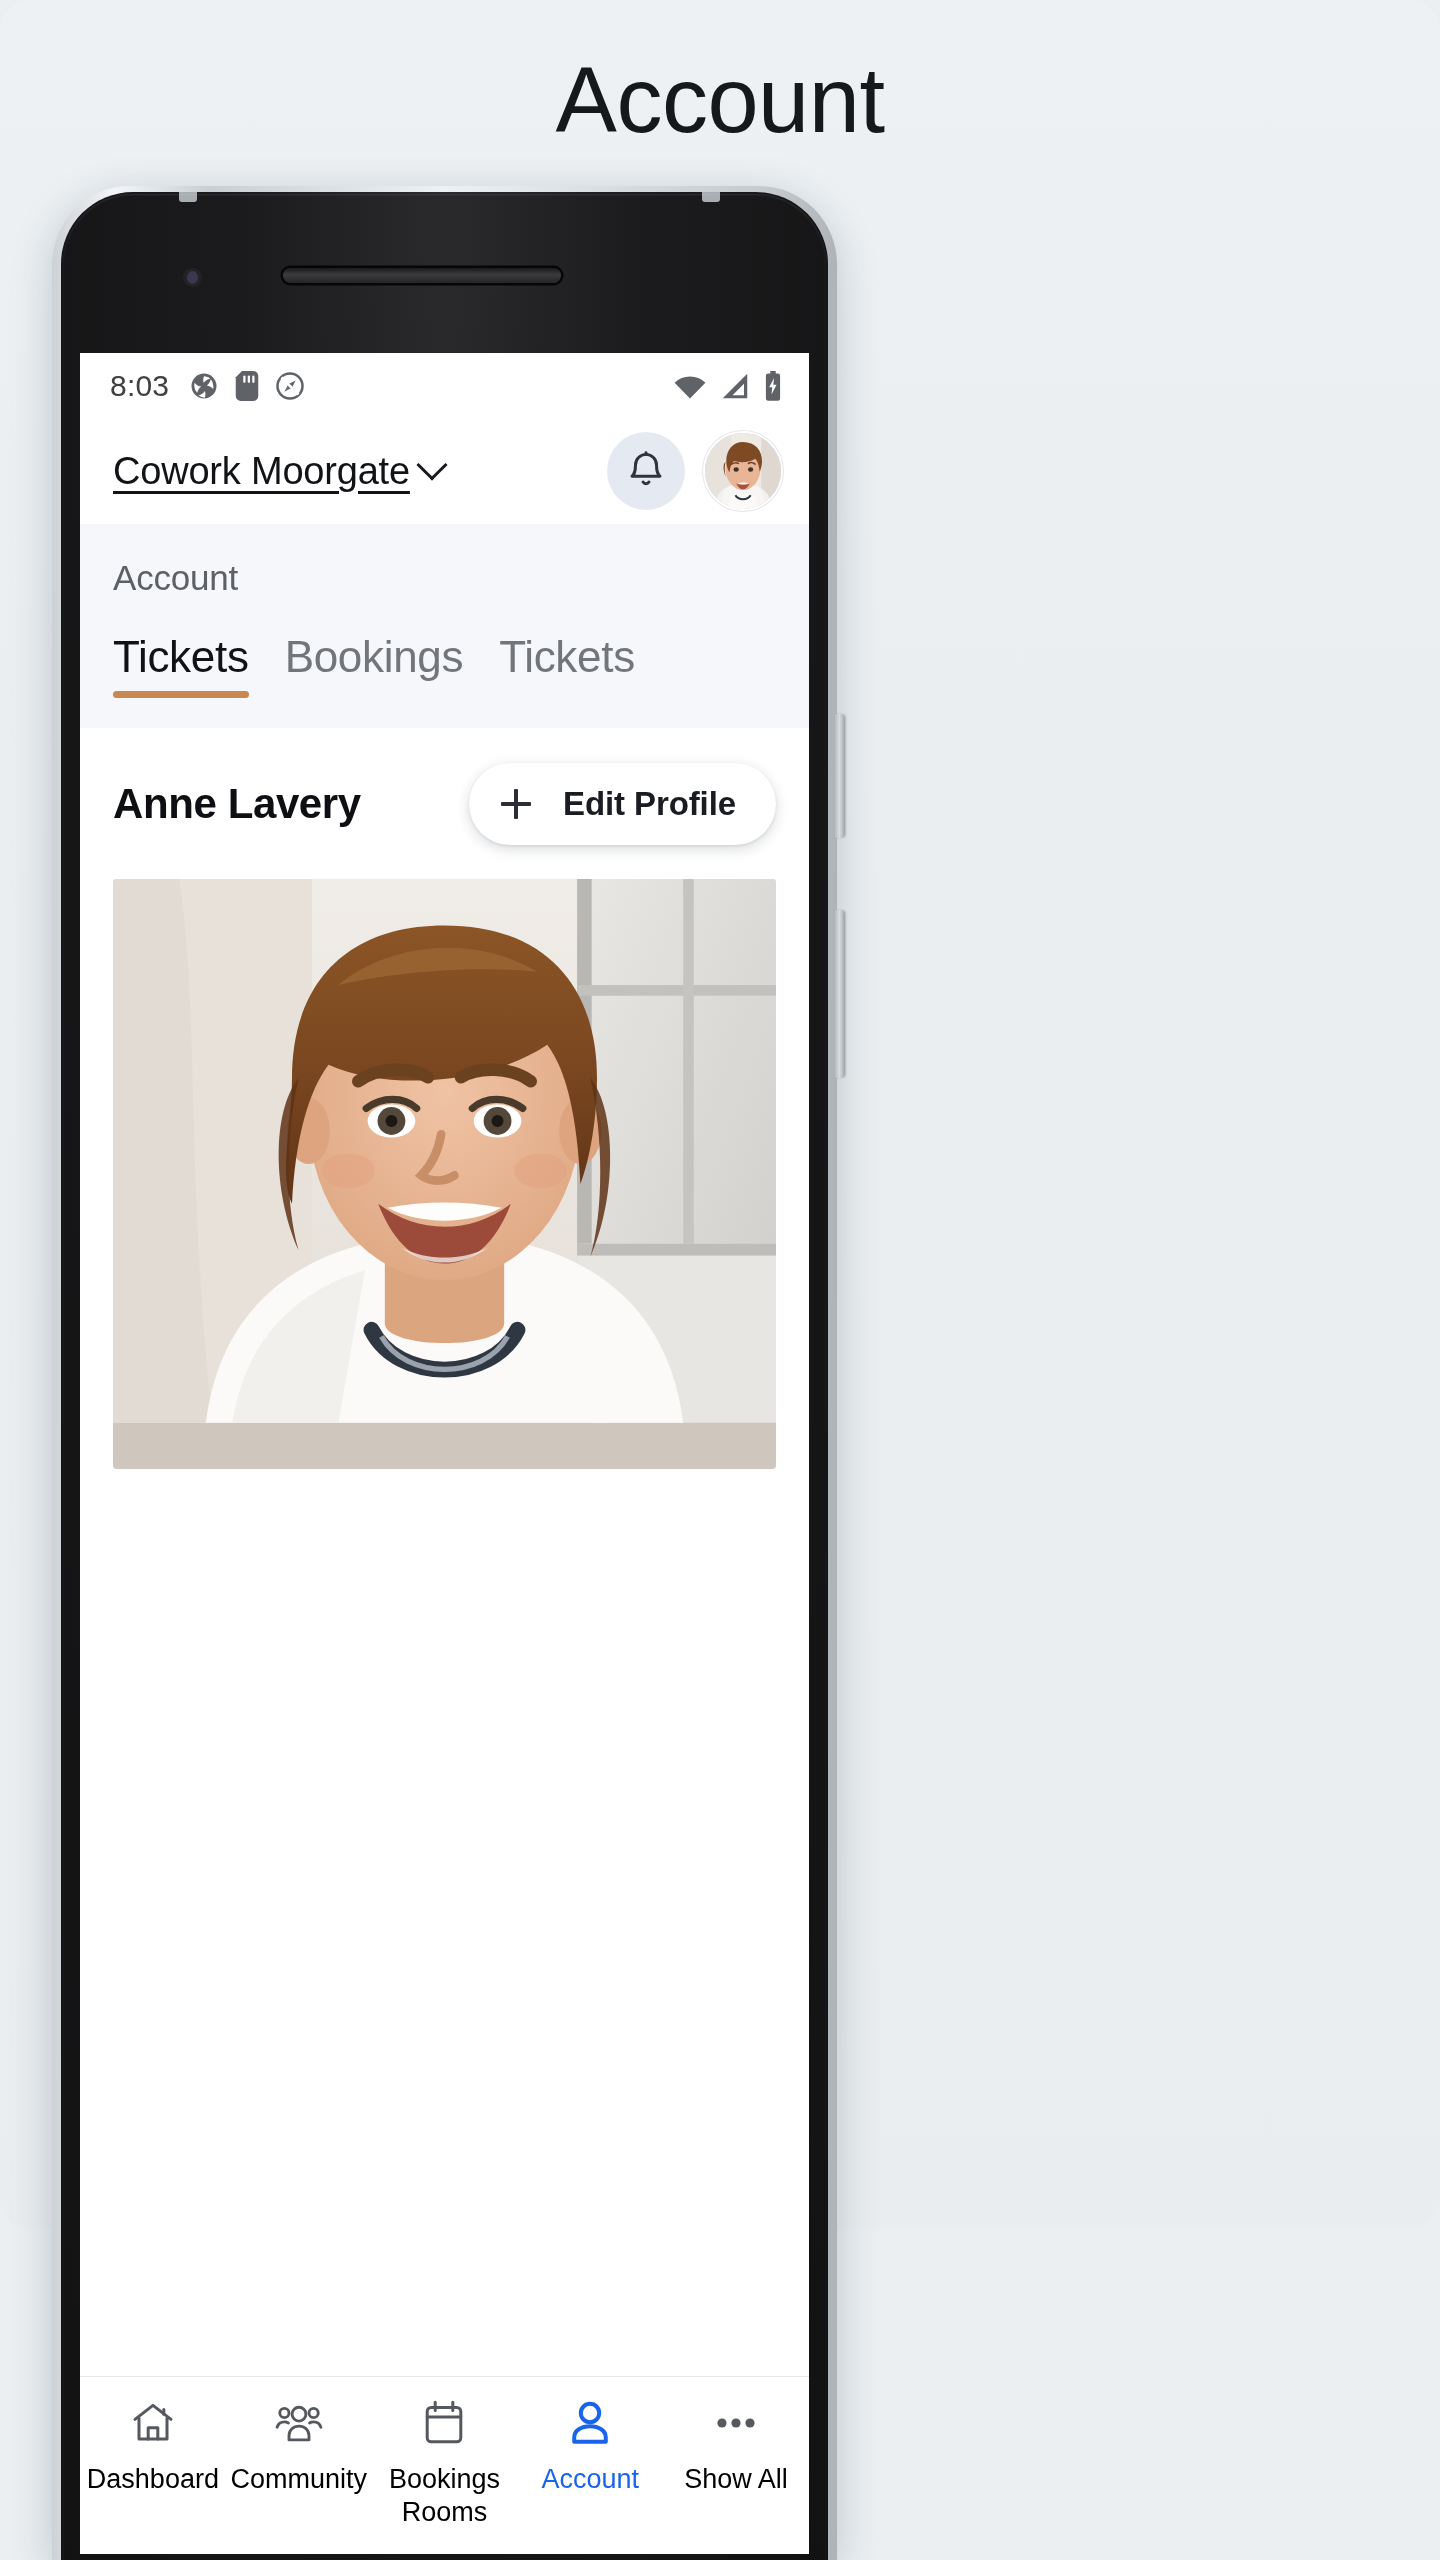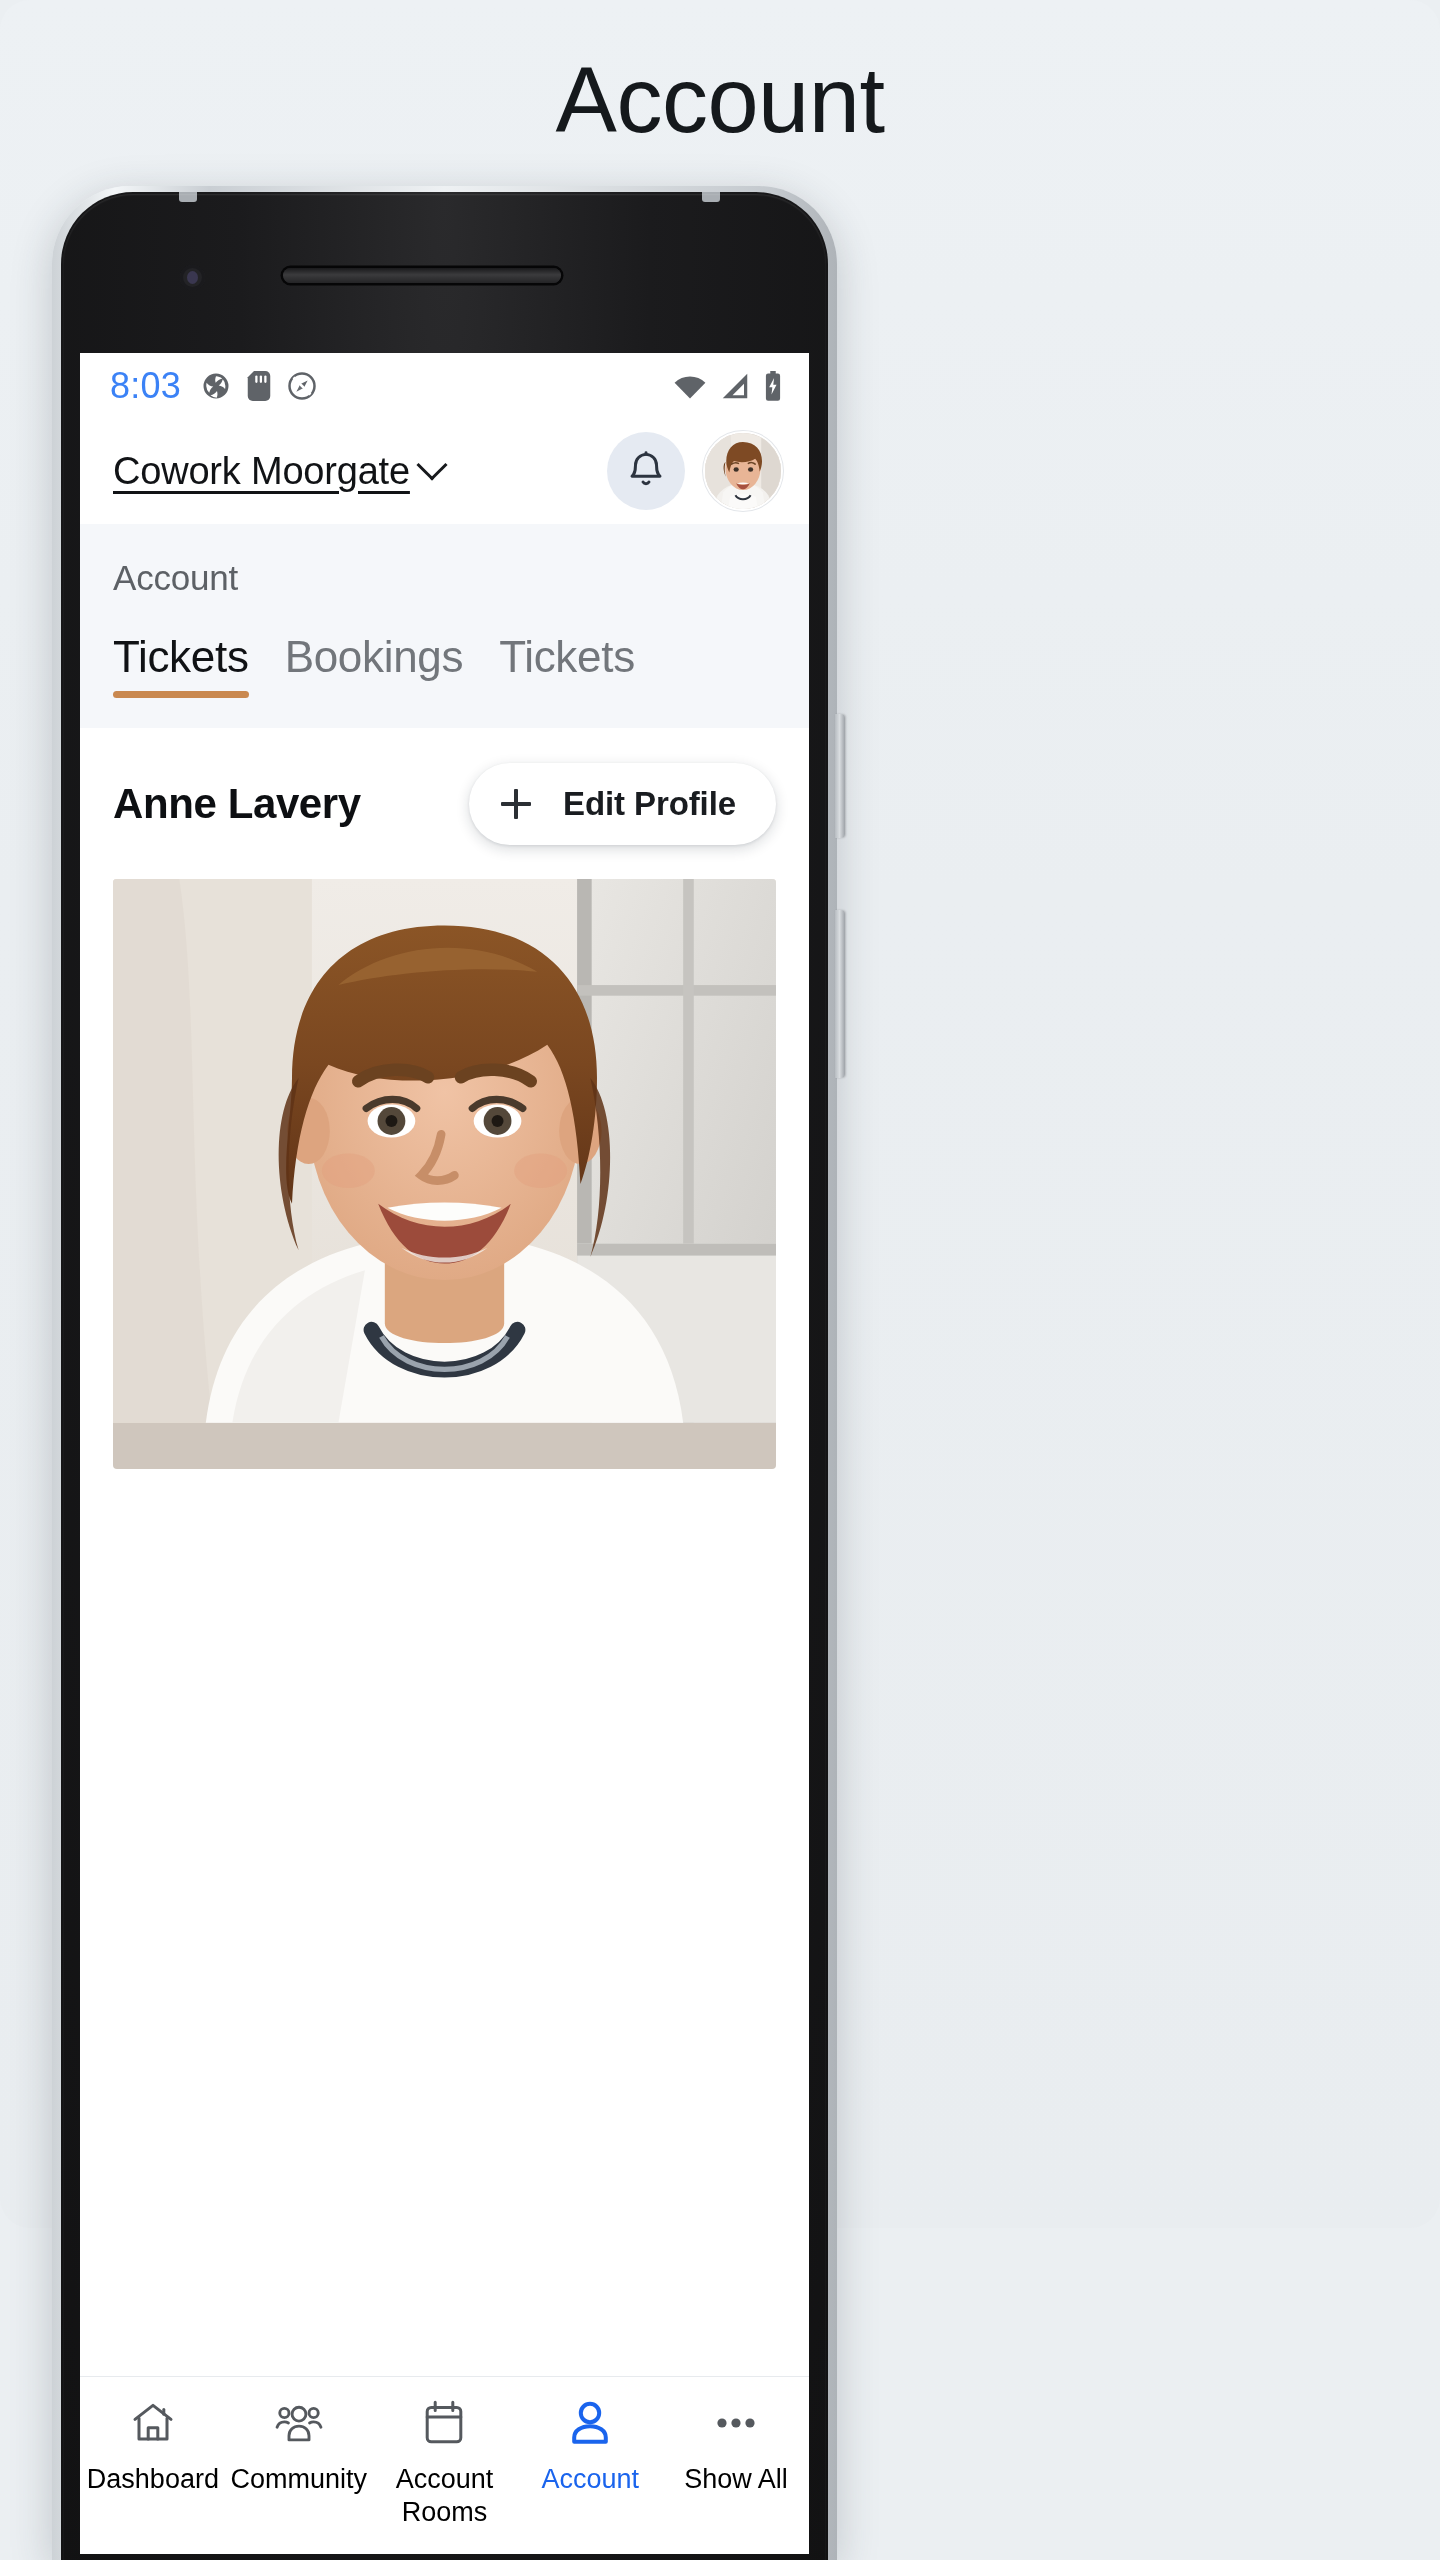--- a/index.html
+++ b/index.html
@@ -133,22 +133,22 @@
 
   
   .statusbar {
     height: 65px;
     display: flex;
     align-items: center;
     padding: 0 26px 0 30px;
     background: #ffffff;
   }
   .sb-time {
-    font-size: 36px;
-    color: #3b82f6;
+    font-size: 30px;
+    color: #404040;
     letter-spacing: 0.2px;
     font-family: "Liberation Sans", sans-serif;
   }
   .sb-icons-left { display:flex; align-items:center; gap:16px; margin-left:20px; }
   .sb-right { margin-left:auto; display:flex; align-items:center; gap:13px; }
   .sb-ico { display:block; }
 
   
   .app-header {
     height: 106px;
@@ -530,21 +530,21 @@
         </div>
 
         <div class="nav-item">
           <span class="nav-icon">
             <svg width="44" height="48" viewBox="0 0 22 24" fill="none" stroke="#55595e" stroke-width="1.5" stroke-linecap="round" stroke-linejoin="round">
               <rect x="2.6" y="4.2" width="16.8" height="17.2" rx="2"></rect>
               <path d="M2.6 9h16.8"></path>
               <path d="M6.6 1.6v4.2M15.4 1.6v4.2"></path>
             </svg>
           </span>
-          <span class="nav-label">Account Rooms</span>
+          <span class="nav-label">Bookings Rooms</span>
         </div>
 
         <div class="nav-item active">
           <span class="nav-icon">
             <svg width="46" height="48" viewBox="0 0 23 24" fill="none" stroke="#1a64ed" stroke-width="2" stroke-linecap="round" stroke-linejoin="round">
               <circle cx="11.5" cy="7" r="4.6"></circle>
               <path d="M3.6 21.4v-2.2c0-3.4 3.5-5.6 7.9-5.6s7.9 2.2 7.9 5.6v2.2H3.6z"></path>
             </svg>
           </span>
           <span class="nav-label">Account</span>

